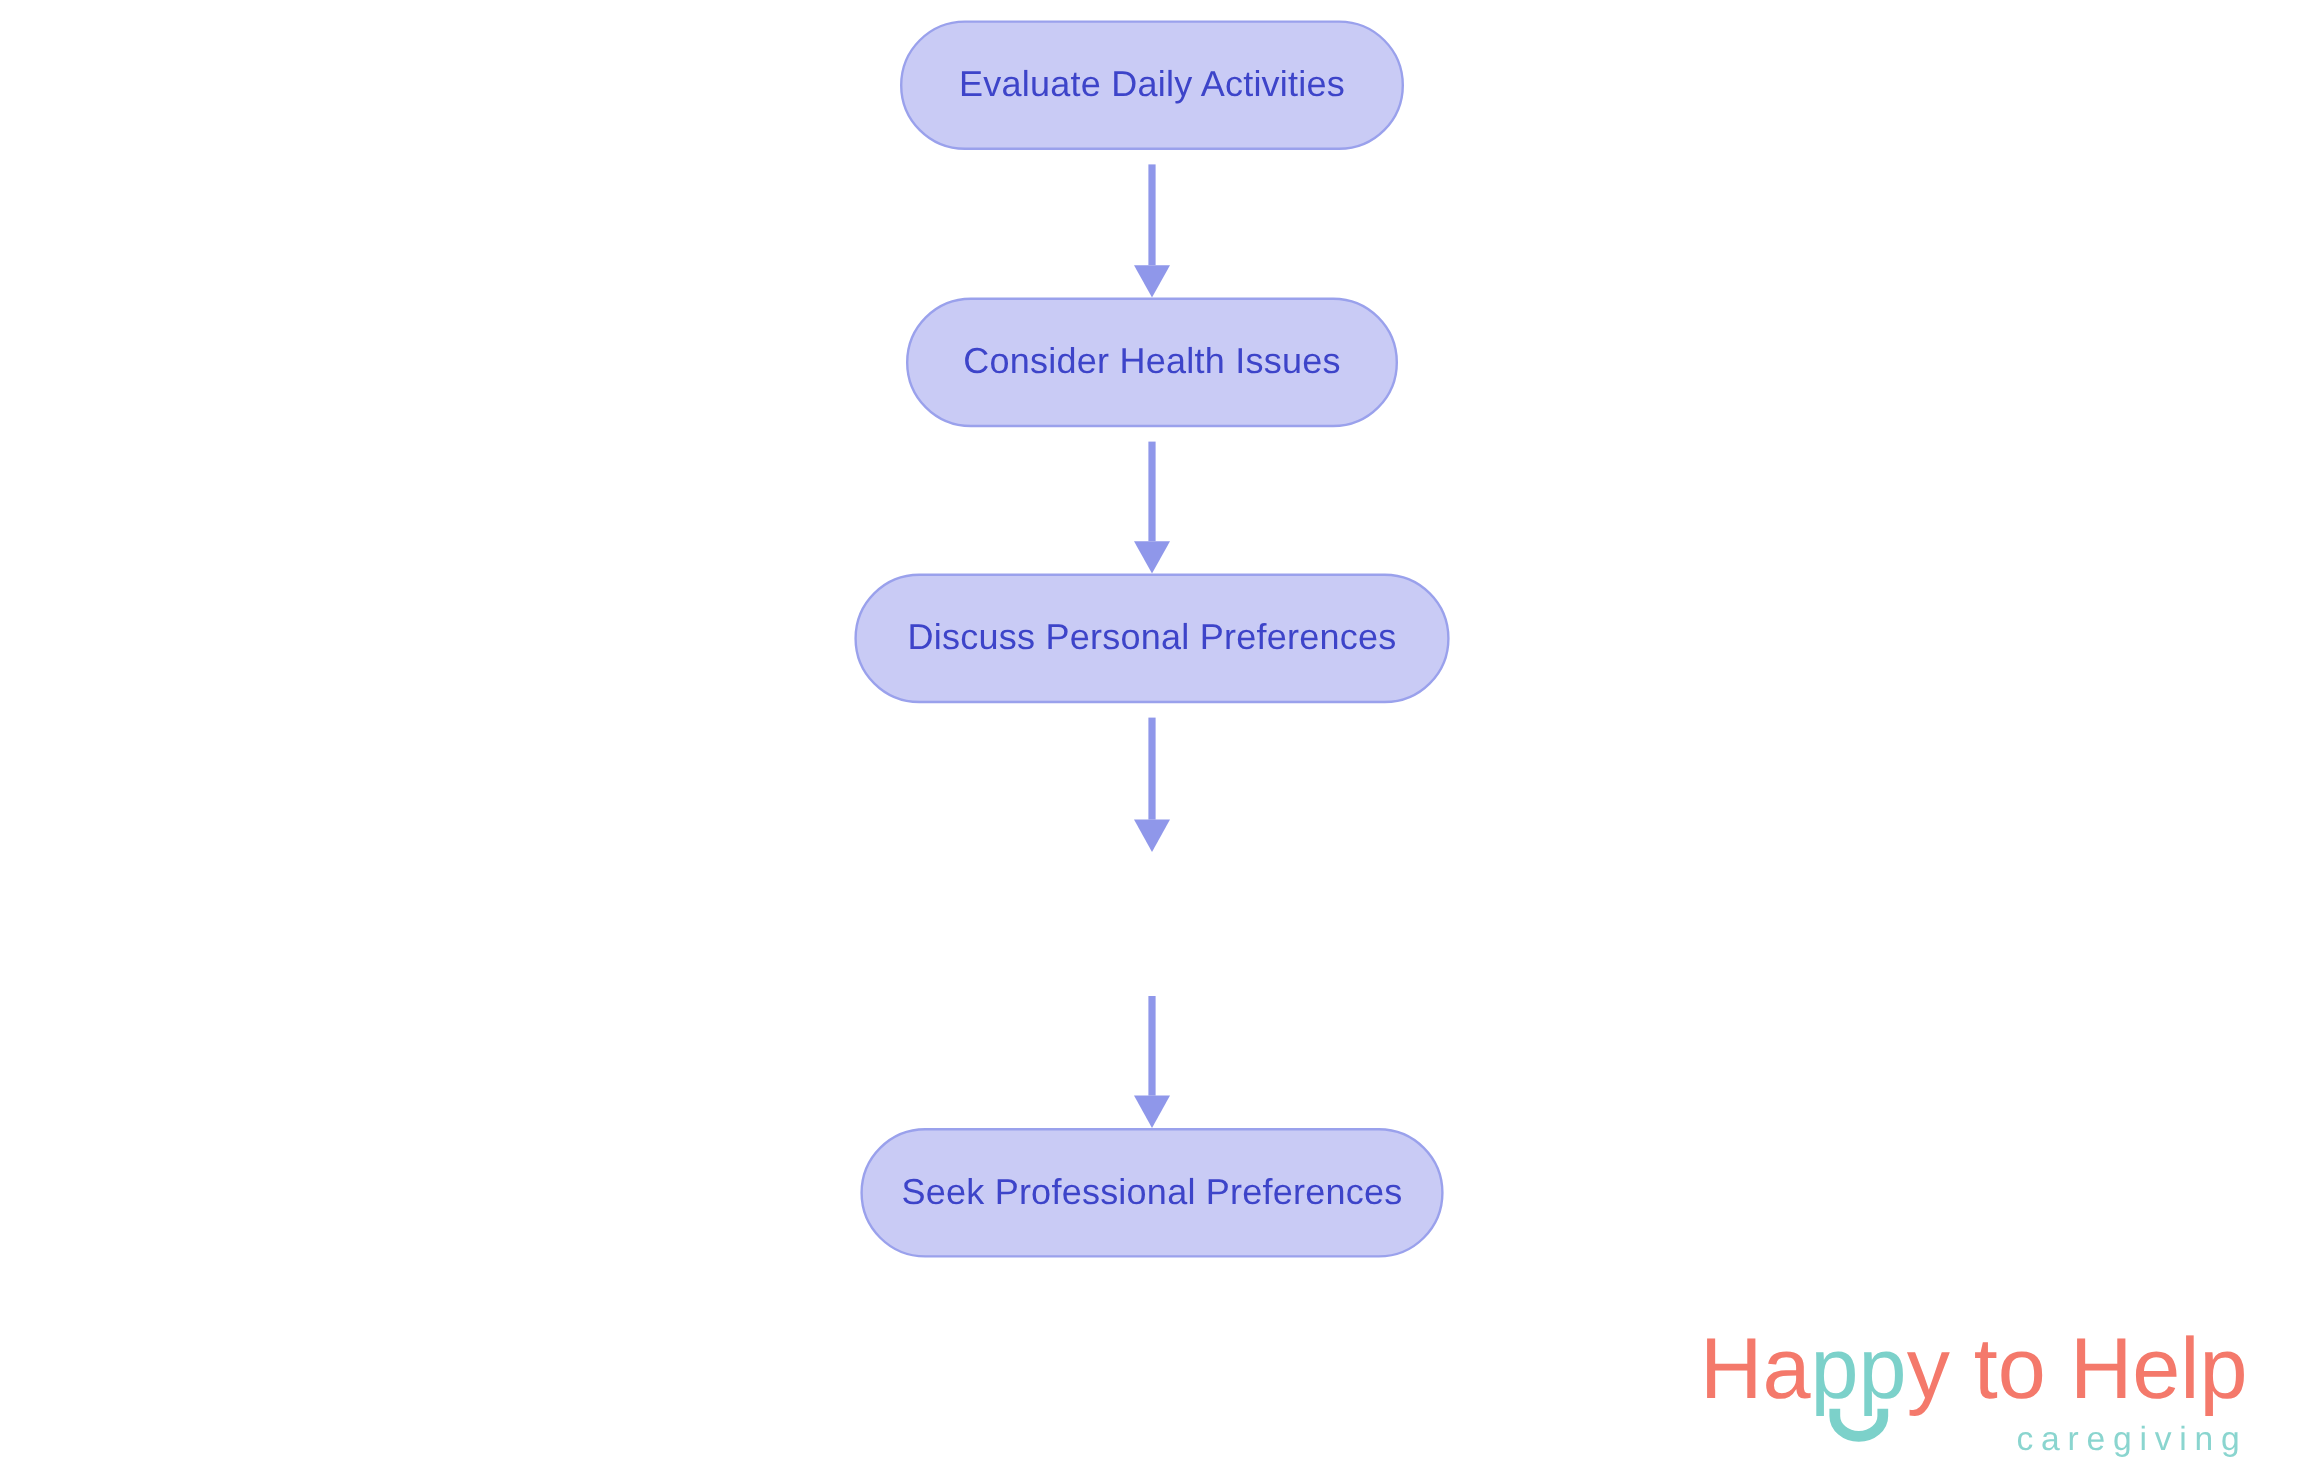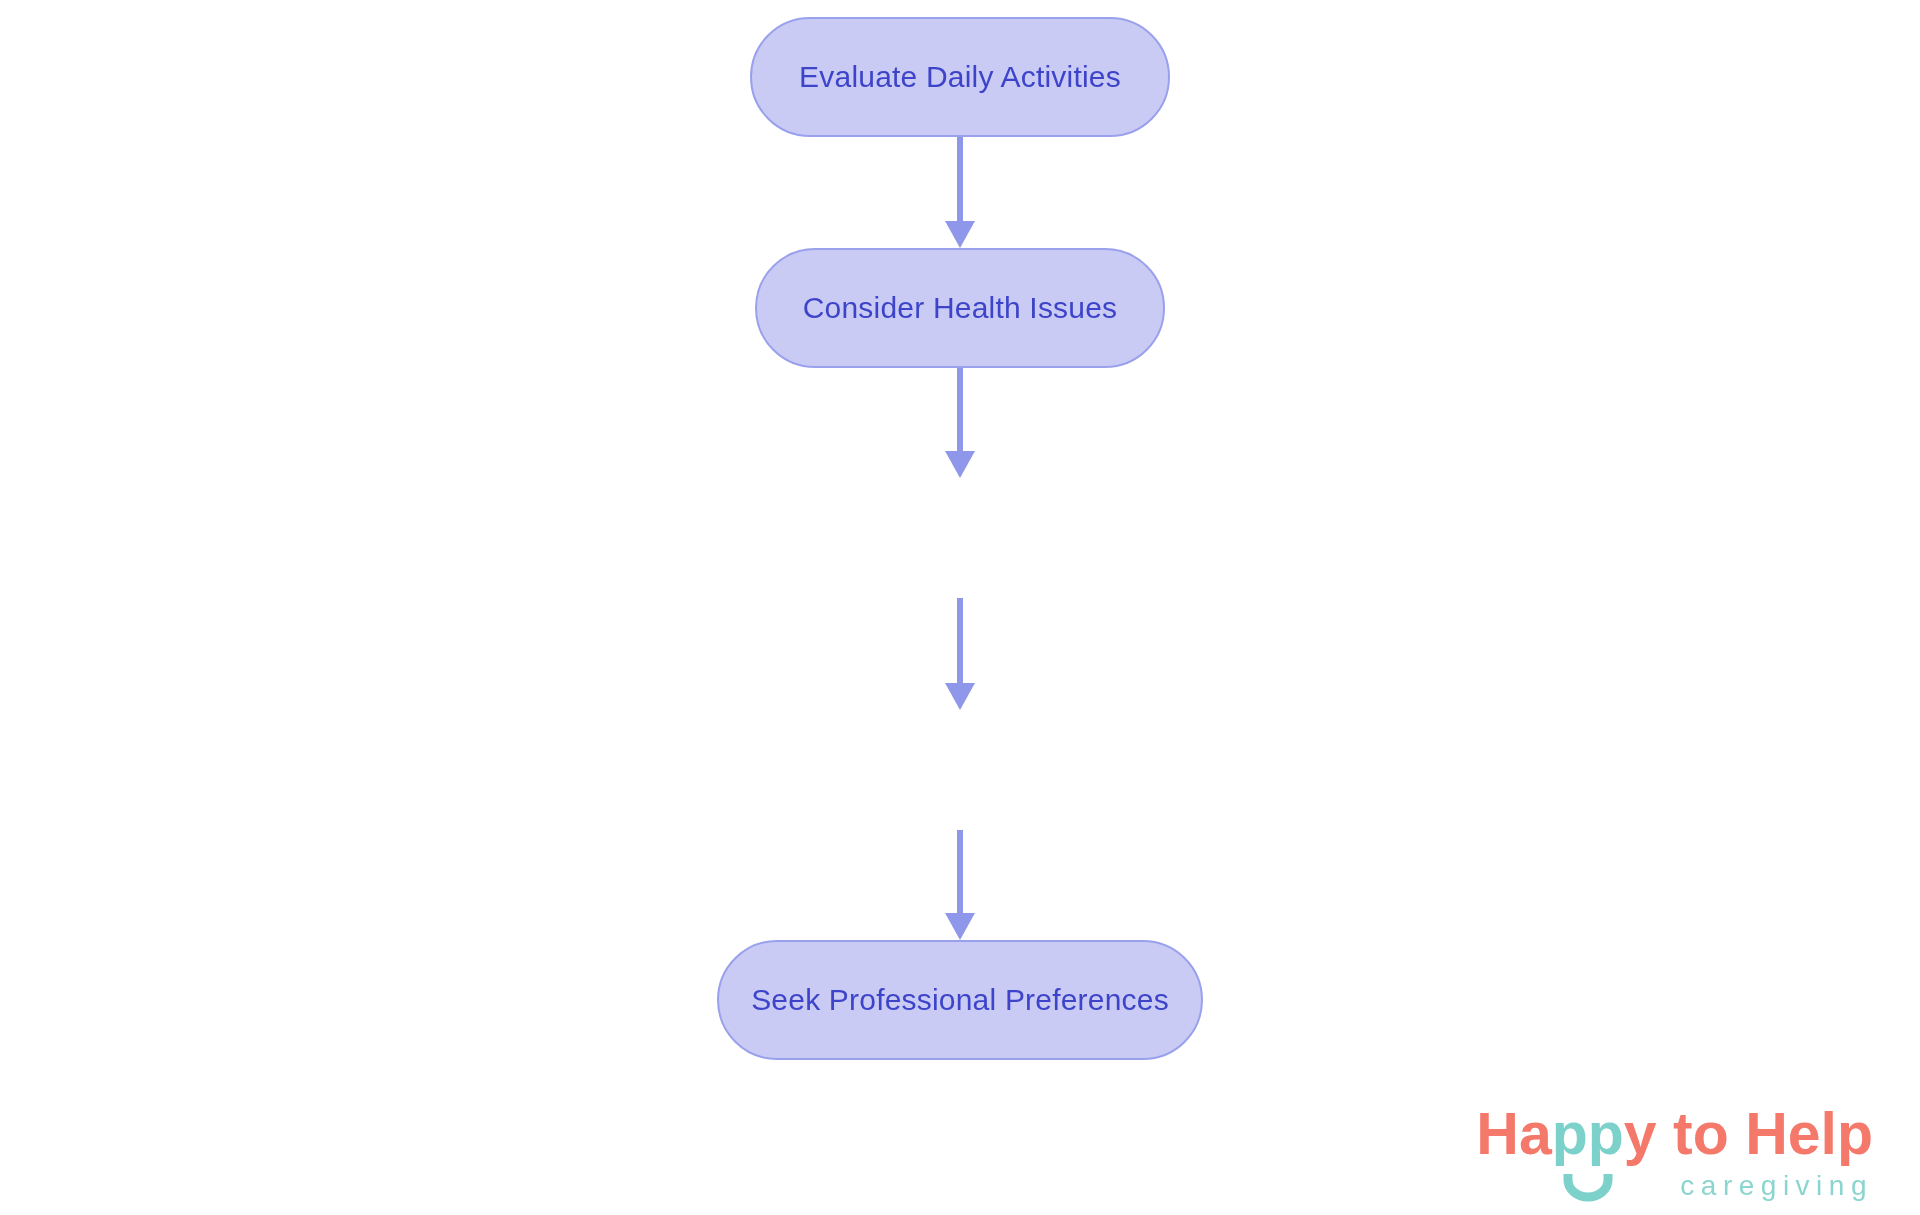--- a/index.html
+++ b/index.html
@@ -14,21 +14,21 @@
     position: relative;
     overflow: hidden;
   }
   .canvas {
     position: absolute;
     inset: 0;
   }
   
   .node {
     position: absolute;
-    height: 120px;
+    height: 108px;
     box-sizing: border-box;
     background: var(--node-fill, #c9cbf5);
     border: 2px solid var(--node-border, #9aa1ec);
     border-radius: 60px;
     display: flex;
     align-items: center;
     justify-content: center;
   }
   .node .node-label {
     color: var(--node-text, #3d44c9);
@@ -67,22 +67,22 @@
   #arrow-3 { top: 598px; height: 112px; }
   #arrow-4 { top: 830px; height: 110px; }
   
   .logo {
     position: absolute;
     top: 1105px;
     right: 47px;
     text-align: right;
   }
   .logo-main {
-    font-size: 59px;
-    font-weight: bold;
+    font-size: 72px;
+    font-weight: normal;
     line-height: 1;
     color: var(--logo-coral, #f4796b);
     white-space: nowrap;
   }
   .logo-main .part-teal {
     color: var(--logo-teal, #7cd1ca);
     position: relative;
     display: inline-block;
   }
   .smile {
@@ -116,20 +116,23 @@
 
   <div class="node" id="node-2">
     <span class="node-label">Consider Health Issues</span>
   </div>
 
   <div class="arrow" id="arrow-2">
     <div class="shaft"></div>
     <div class="head"></div>
   </div>
 
+  <div class="node" id="node-3">
+    <span class="node-label">Discuss Personal Preferences</span>
+  </div>
 
   <div class="arrow" id="arrow-3">
     <div class="shaft"></div>
     <div class="head"></div>
   </div>
 
 
   <div class="arrow" id="arrow-4">
     <div class="shaft"></div>
     <div class="head"></div>

